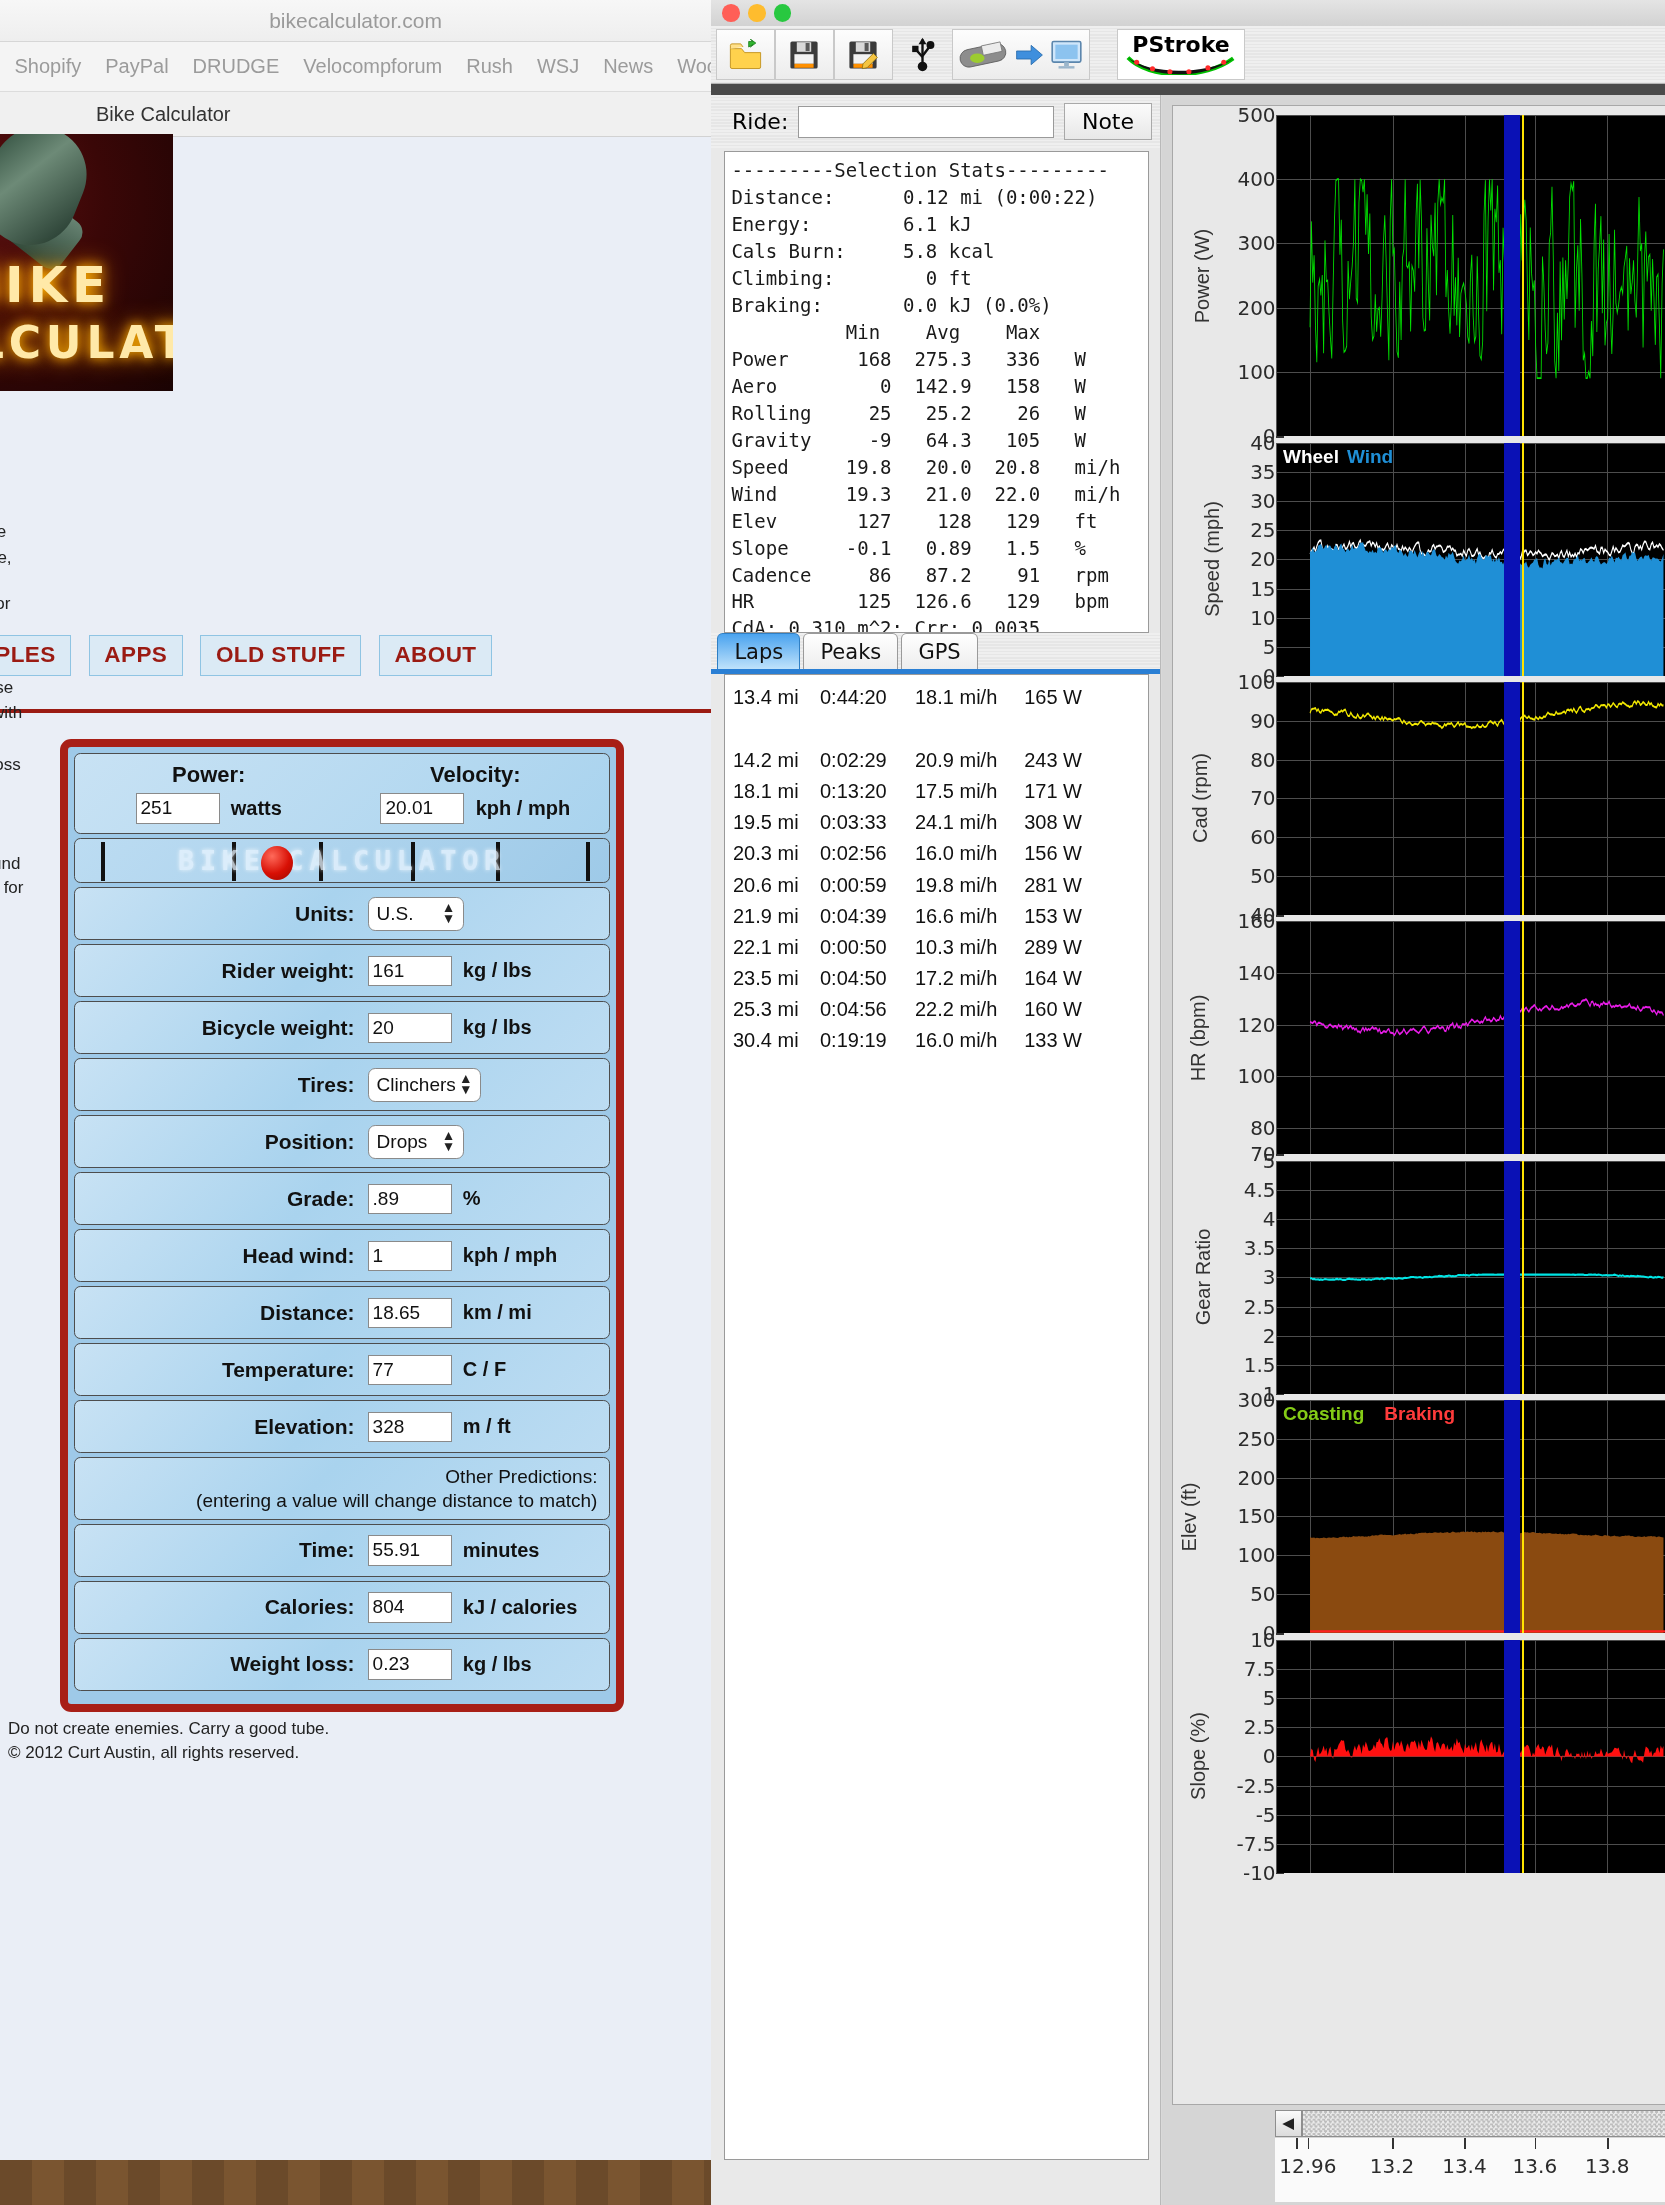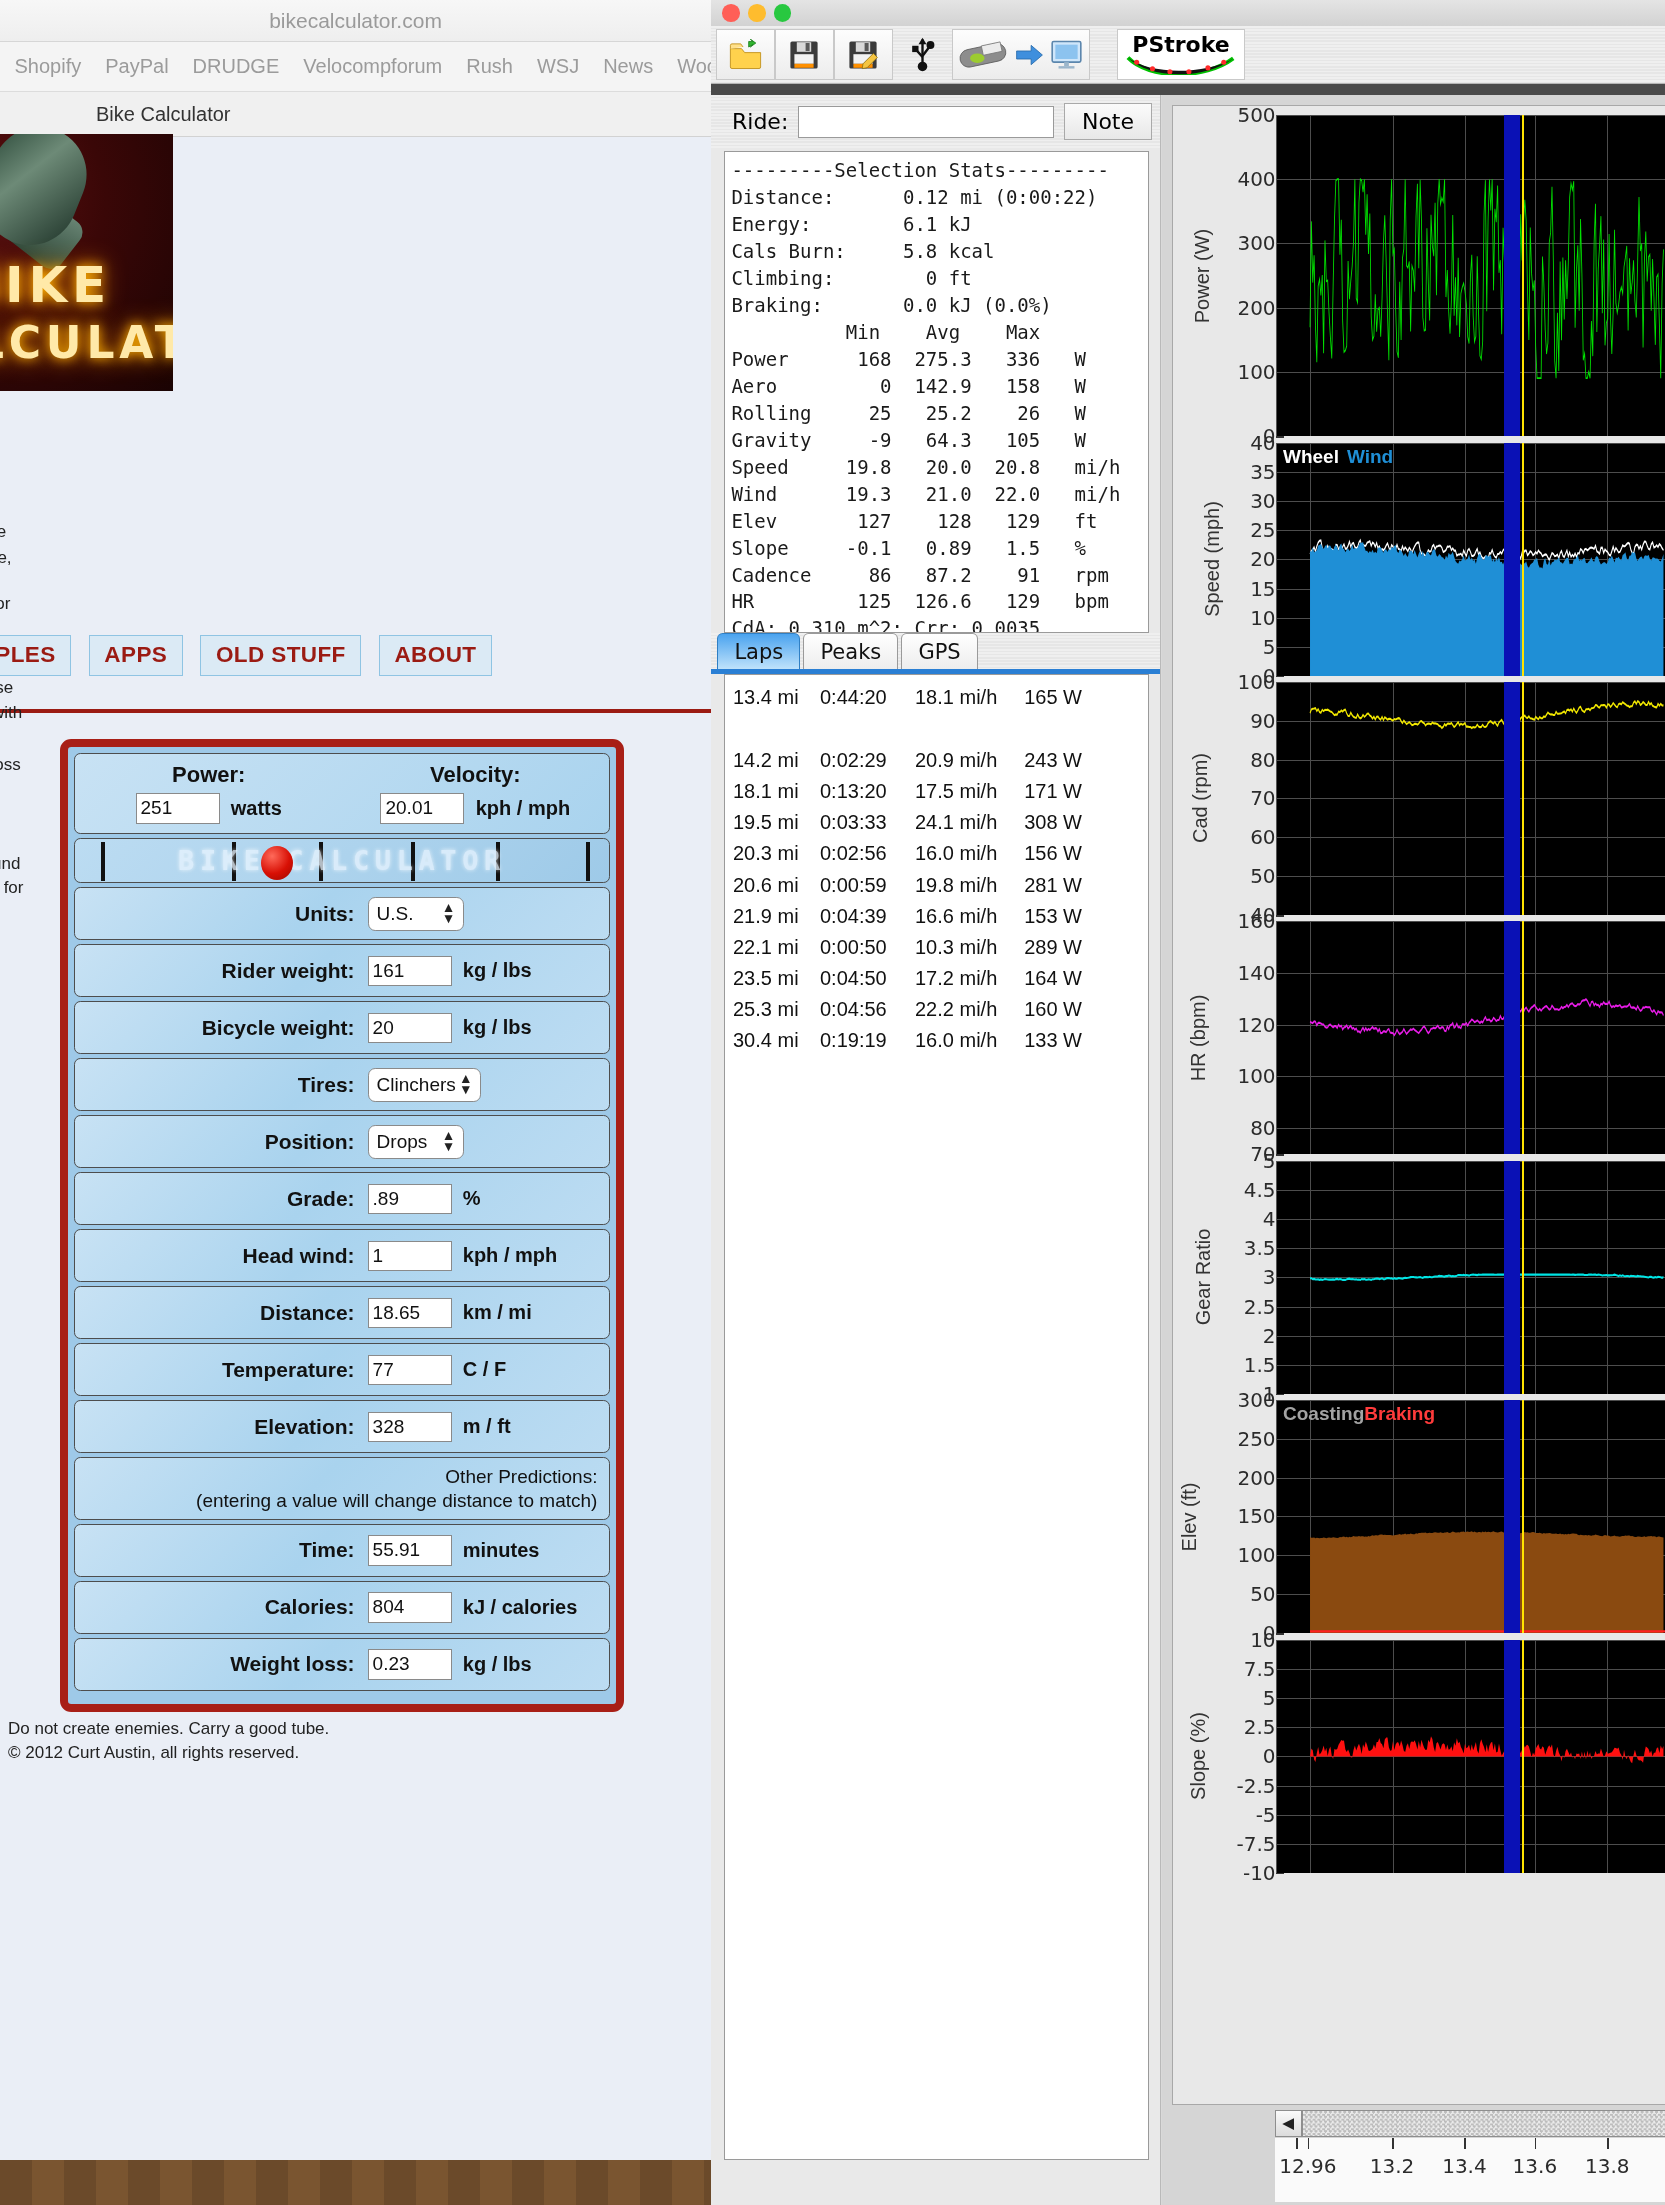--- a/index.html
+++ b/index.html
@@ -678,21 +678,21 @@
             <div class="grid-v" style="left: 30%;"></div>
             <div class="grid-v" style="left: 48.5%;"></div>
             <div class="grid-v" style="left: 66.5%;"></div>
             <div class="grid-v" style="left: 85%;"></div>
             <svg viewBox="0 0 1000 290" preserveAspectRatio="none" width="100%" height="233" style="position: absolute; left: 0px; top: 0px;">
               <path d="M85.0 170.8 L88.5 171.5 L92.0 171.4 L95.5 171.2 L99.0 172.1 L102.5 171.6 L106.0 171.9 L109.5 172.1 L113.0 171.7 L116.5 171.9 L120.0 171.1 L123.5 171.5 L127.0 172.1 L130.5 171.3 L134.0 171.2 L137.5 171.4 L141.0 171.4 L144.5 170.8 L148.0 171.1 L151.5 171.5 L155.0 171.9 L158.5 171.6 L162.0 170.6 L165.5 170.9 L169.0 170.1 L172.5 169.8 L176.0 170.7 L179.5 170.2 L183.0 171.1 L186.5 170.3 L190.0 170.8 L193.5 170.1 L197.0 169.4 L200.5 169.8 L204.0 169.9 L207.5 170.0 L211.0 169.4 L214.5 169.9 L218.0 169.7 L221.5 169.5 L225.0 170.2 L228.5 170.0 L232.0 170.3 L235.5 169.3 L239.0 169.8 L242.5 168.9 L246.0 168.2 L249.5 169.0 L253.0 168.3 L256.5 168.3 L260.0 168.5 L263.5 167.8 L267.0 167.4 L270.5 167.5 L274.0 168.0 L277.5 167.6 L281.0 167.9 L284.5 168.0 L288.0 167.9 L291.5 167.9 L295.0 168.2 L298.5 168.6 L302.0 168.2 L305.5 168.0 L309.0 167.6 L312.5 167.5 L316.0 166.9 L319.5 167.6 L323.0 167.1 L326.5 167.1 L330.0 166.2 L333.5 167.3 L337.0 166.9 L340.5 167.2 L344.0 166.3 L347.5 166.9 L351.0 167.0 L354.5 167.0 L358.0 165.9 L361.5 166.6 L365.0 165.5 L368.5 165.6 L372.0 165.1 L375.5 165.1 L379.0 165.1 L382.5 164.8 L386.0 166.0 L389.5 165.4 L393.0 165.2 L396.5 165.6 L400.0 165.6 L403.5 165.0 L407.0 164.7 L410.5 164.8 L414.0 165.2 L417.5 165.1 L421.0 164.6 L424.5 165.2 L428.0 165.6 L431.5 164.9 L435.0 164.8 L438.5 164.4 L442.0 165.2 L445.5 165.4 L449.0 164.5 L452.5 163.8 L456.0 164.2 L459.5 164.8 L463.0 164.9 L466.5 164.6 L470.0 165.0 L473.5 163.9 L477.0 164.0 L480.5 163.8 L484.0 164.5 L487.5 164.0 L491.0 163.8 L494.5 164.2 L498.0 164.0 L501.5 163.5 L505.0 164.6 L508.5 163.7 L512.0 164.6 L515.5 164.8 L519.0 164.3 L522.5 164.4 L526.0 164.8 L529.5 163.8 L533.0 164.5 L536.5 163.7 L540.0 164.6 L543.5 163.9 L547.0 164.2 L550.5 164.7 L554.0 164.0 L557.5 163.4 L561.0 164.4 L564.5 164.6 L568.0 164.8 L571.5 164.5 L575.0 164.1 L578.5 163.7 L582.0 164.7 L585.5 165.1 L589.0 164.2 L592.5 164.5 L596.0 164.0 L599.5 163.9 L603.0 163.9 L606.5 164.9 L610.0 164.2 L613.5 165.0 L617.0 164.8 L620.5 165.4 L624.0 165.2 L627.5 165.7 L631.0 165.1 L634.5 165.3 L638.0 164.4 L641.5 164.9 L645.0 164.6 L648.5 165.3 L652.0 165.2 L655.5 164.6 L659.0 164.3 L662.5 164.5 L666.0 165.4 L669.5 165.6 L673.0 165.4 L676.5 165.2 L680.0 165.7 L683.5 166.4 L687.0 165.5 L690.5 166.3 L694.0 165.7 L697.5 165.9 L701.0 165.6 L704.5 165.7 L708.0 166.5 L711.5 166.6 L715.0 166.6 L718.5 166.2 L722.0 166.9 L725.5 166.9 L729.0 166.2 L732.5 167.1 L736.0 166.9 L739.5 167.4 L743.0 166.7 L746.5 167.4 L750.0 166.5 L753.5 167.1 L757.0 166.6 L760.5 166.1 L764.0 166.3 L767.5 166.6 L771.0 166.6 L774.5 167.7 L778.0 168.3 L781.5 167.6 L785.0 168.0 L788.5 168.4 L792.0 168.4 L795.5 167.9 L799.0 168.5 L802.5 167.9 L806.0 168.8 L809.5 168.9 L813.0 168.2 L816.5 168.3 L820.0 167.5 L823.5 168.1 L827.0 168.2 L830.5 168.9 L834.0 169.3 L837.5 169.6 L841.0 168.5 L844.5 168.0 L848.0 168.7 L851.5 168.7 L855.0 168.9 L858.5 169.8 L862.0 169.7 L865.5 169.2 L869.0 168.7 L872.5 169.6 L876.0 169.6 L879.5 170.0 L883.0 170.2 L886.5 169.7 L890.0 169.2 L893.5 169.2 L897.0 168.7 L900.5 169.1 L904.0 168.8 L907.5 168.8 L911.0 169.6 L914.5 169.4 L918.0 169.9 L921.5 170.6 L925.0 170.4 L928.5 169.8 L932.0 169.9 L935.5 170.3 L939.0 170.6 L942.5 170.1 L946.0 169.6 L949.5 170.4 L953.0 169.8 L956.5 169.5 L960.0 169.5 L963.5 169.2 L967.0 169.9 L970.5 169.6 L974.0 169.8 L977.5 170.7 L981.0 169.8 L984.5 170.0 L988.0 170.6 L991.5 170.8 L995.0 171.0 L995.0 290 L85.0 290 Z" fill="#8a4a10"></path>
               <line x1="85" x2="1000" y1="288" y2="288" stroke="#ff2020" stroke-width="3"></line>
             </svg>
             <div class="sel" style="left: 58.5%; width: 4.2%;"></div>
             <div class="selline" style="left: 63.2%;"></div>
-            <div class="plotlbl"><span style="color: #a3a3a3; margin-right: 0; text-align: right;">Coasting</span><span style="color: rgb(255, 59, 59); margin-right: 8px;">Braking</span></div>
+            <div class="plotlbl"><span style="color: #84cc16; margin-right: 20px; text-align: right;">Coasting</span><span style="color: rgb(255, 59, 59); margin-right: 8px;">Braking</span></div>
           </div>
         </div>
         <div class="panel" style="height: 233px;">
           <div class="ylab">
             <span>Slope (%)</span>
           </div>
           <div class="ticks">
             <i style="top: 233px;">-10</i>
             <i style="top: 204px;">-7.5</i>
             <i style="top: 175px;">-5</i>

